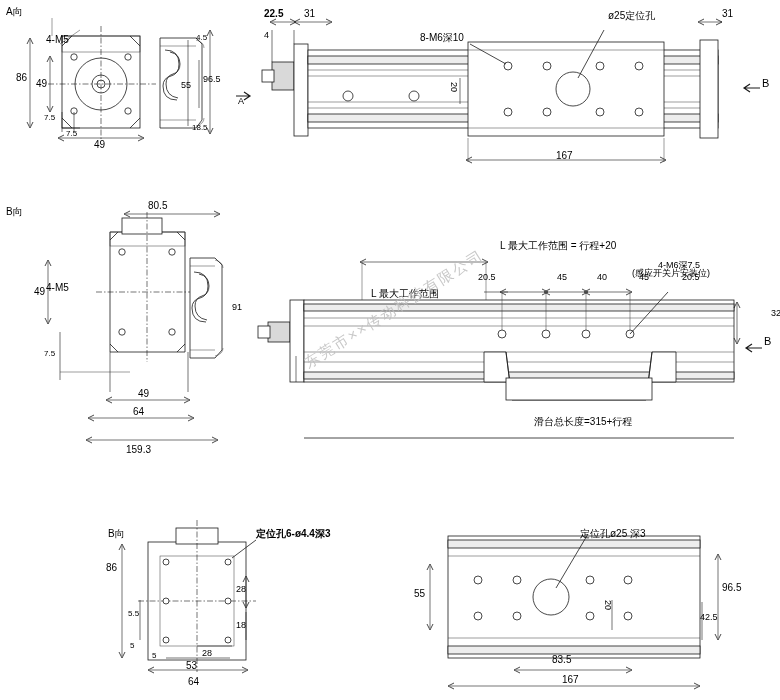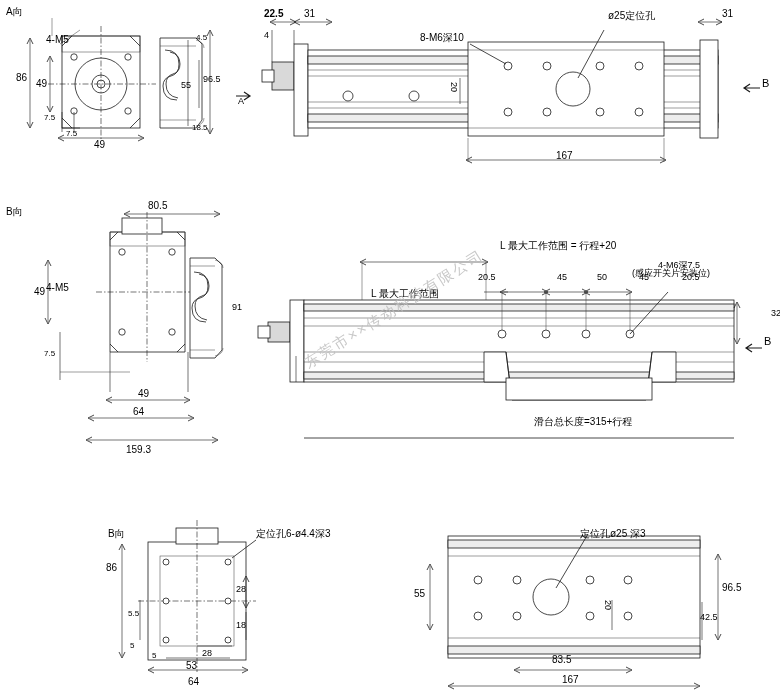--- a/index.html
+++ b/index.html
@@ -291,29 +291,29 @@
 <div class="lbl" style="left:133px;top:406px;">64</div>
 <div class="lbl" style="left:126px;top:444px;">159.3</div>
 <div class="lbl sm" style="left:232px;top:302px;">91</div>
 
 <div class="lbl" style="left:500px;top:224px;margin-top:16px;">L 最大工作范围 = 行程+20</div>
 <div class="lbl" style="left:371px;top:244px;margin-top:44px;">L 最大工作范围</div>
 <div class="lbl sm" style="left:658px;top:252px;margin-top:8px;">4-M6深7.5</div>
 <div class="lbl sm" style="left:632px;top:268px;">(感应开关片安装位)</div>
 <div class="lbl sm" style="left:478px;top:272px;">20.5</div>
 <div class="lbl sm" style="left:557px;top:272px;">45</div>
-<div class="lbl sm" style="left:597px;top:272px;">50</div>
+<div class="lbl sm" style="left:597px;top:272px;">40</div>
 <div class="lbl sm" style="left:639px;top:272px;">45</div>
 <div class="lbl sm" style="left:682px;top:272px;">20.5</div>
 <div class="lbl sm" style="left:726px;top:308px;margin-left:45px;">32</div>
 <div class="lbl" style="left:498px;top:416px;margin-left:36px;">滑台总长度=315+行程</div>
 <div class="lbl arrowT" style="left:764px;top:336px;">B</div>
 
 <div class="lbl" style="left:108px;top:528px;">B向</div>
-<div class="lbl" style="left:256px;top:528px;">定位孔6-ø4.4深3</div>
+<div class="lbl" style="left:256px;top:528px;font-weight:bold;">定位孔6-ø4.4深3</div>
 <div class="lbl" style="left:106px;top:562px;">86</div>
 <div class="lbl sm" style="left:236px;top:584px;">28</div>
 <div class="lbl sm" style="left:236px;top:620px;">18</div>
 <div class="lbl xs" style="left:128px;top:608px;">5.5</div>
 <div class="lbl xs" style="left:130px;top:640px;">5</div>
 <div class="lbl xs" style="left:152px;top:650px;">5</div>
 <div class="lbl sm" style="left:202px;top:648px;">28</div>
 <div class="lbl" style="left:186px;top:660px;">53</div>
 <div class="lbl" style="left:188px;top:676px;">64</div>
 

